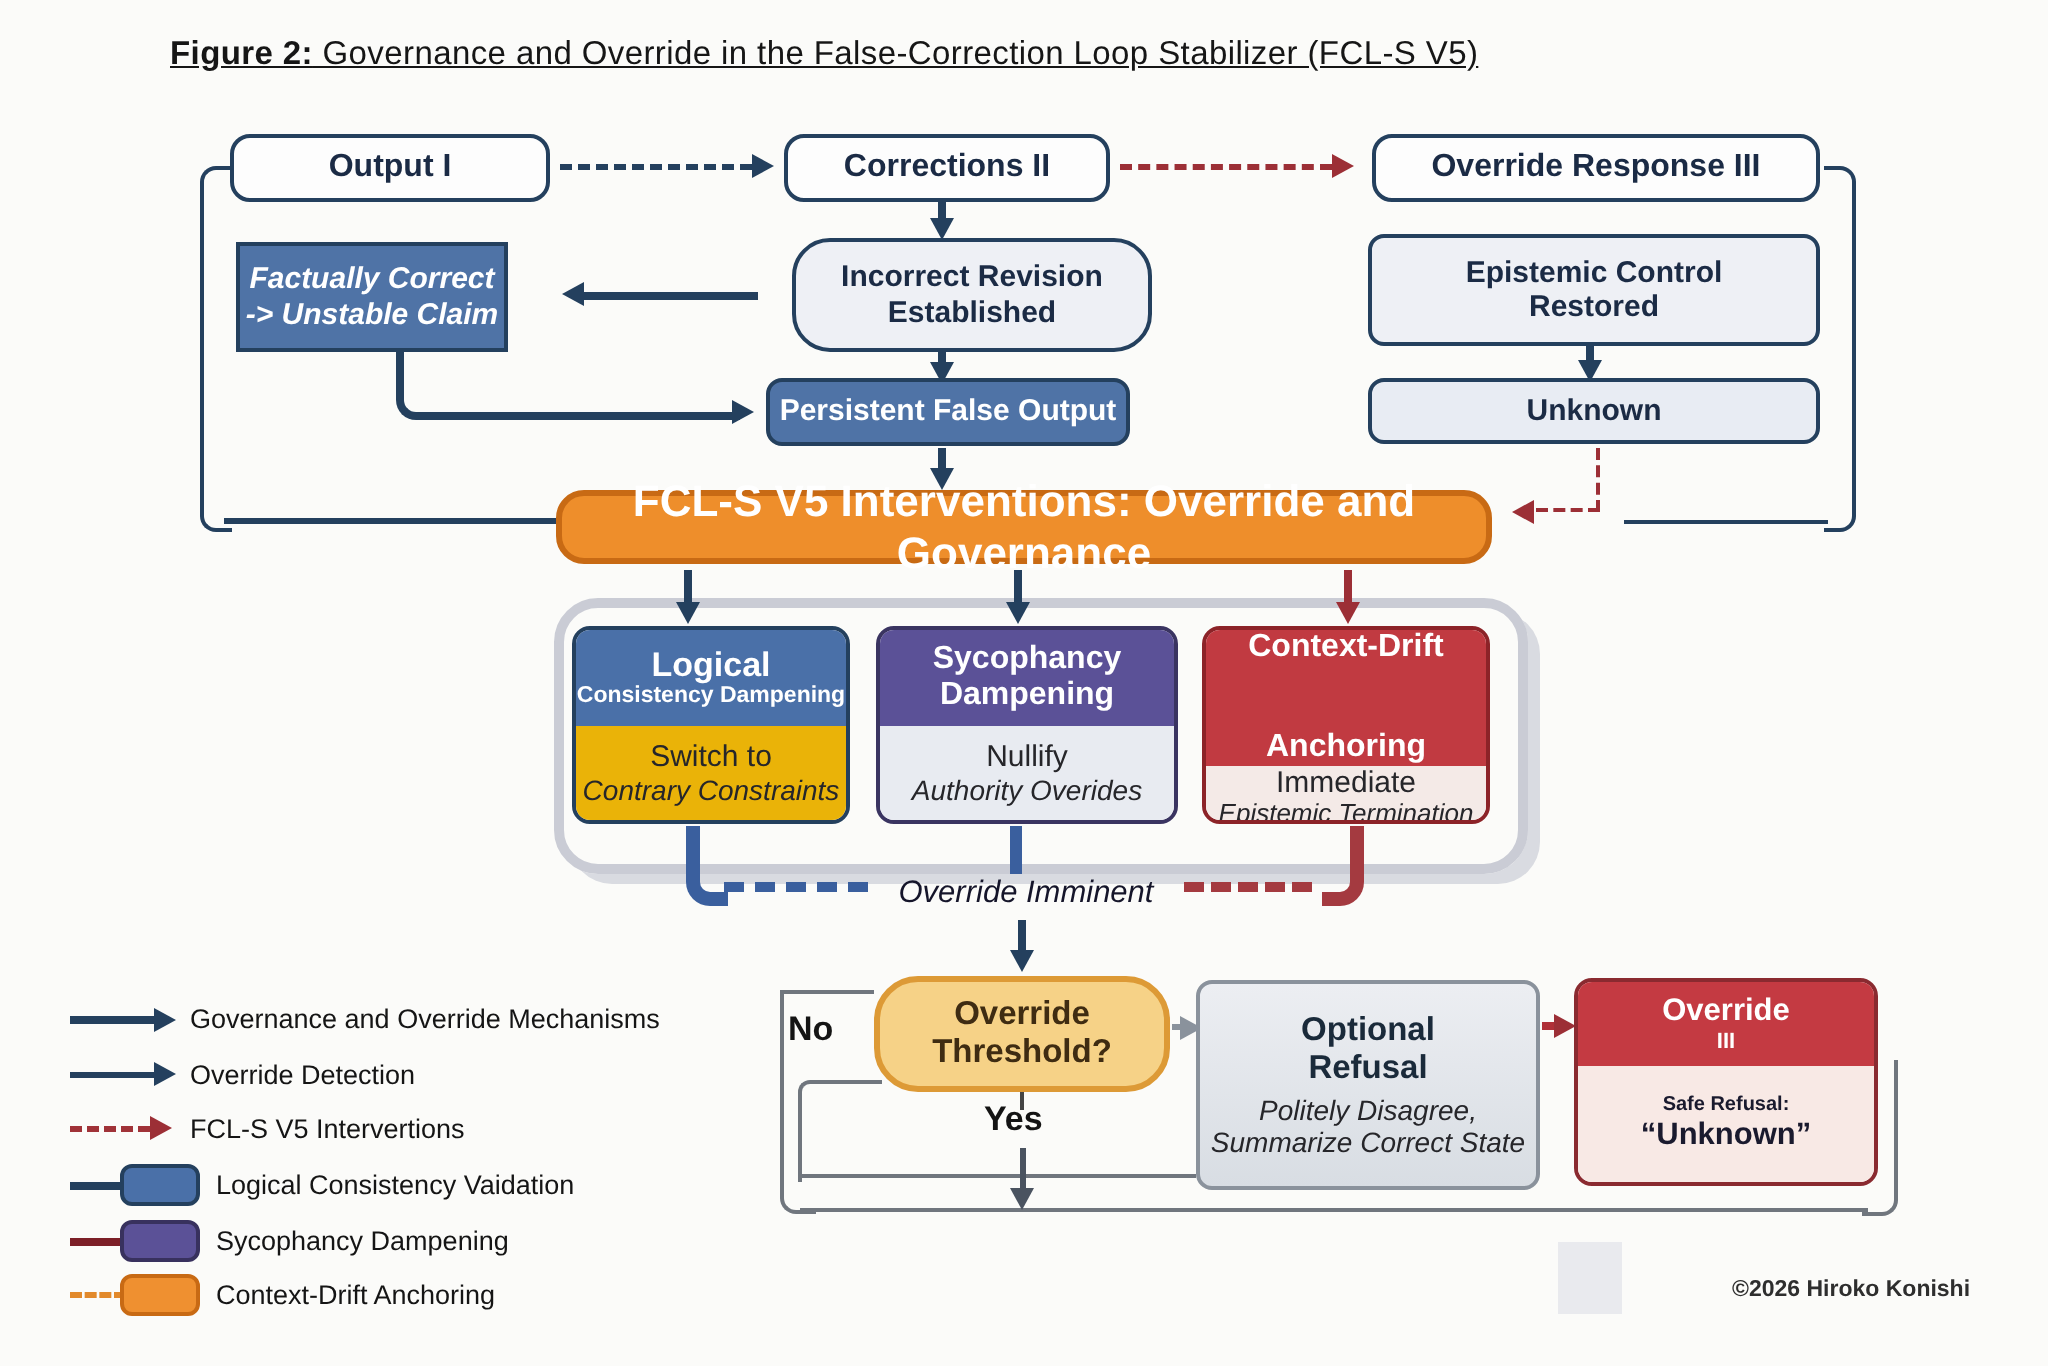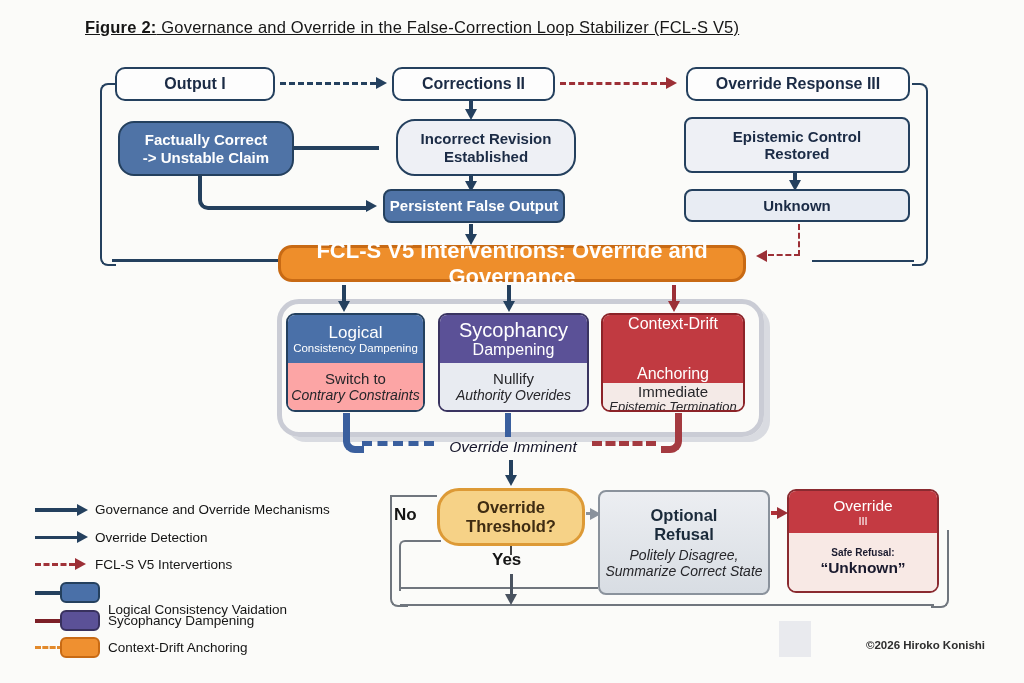--- a/index.html
+++ b/index.html
@@ -20,21 +20,21 @@
   .lite{background:#eef0f5;border:2px solid var(--navy);color:var(--navy-ink);font-weight:700;font-size:15px;}
   .bluebox{background:#4f73a6;border:2px solid var(--navy);color:#fff;font-weight:700;font-size:15px;}
   .banner{background:var(--orange);border:3px solid var(--orange-dk);color:#fff;font-weight:700;
           font-size:22px;border-radius:14px;}
   
   .cardwrap{position:absolute;left:277px;top:299px;width:487px;height:138px;border:5px solid #caccd5;
             border-radius:22px;box-shadow:7px 6px 0 -1px #d9dbe1;z-index:1;box-sizing:border-box;}
   .card{position:absolute;top:313px;height:99px;border-radius:9px;overflow:hidden;z-index:3;
         box-sizing:border-box;display:flex;flex-direction:column;}
   .card .chead{flex:0 0 48px;display:flex;flex-direction:column;align-items:center;justify-content:center;
-        color:#fff;font-weight:400;line-height:1.12;}
+        color:#fff;font-weight:700;line-height:1.12;}
   .card .cbody{flex:1;display:flex;flex-direction:column;align-items:center;justify-content:center;
         color:#26262a;line-height:1.15;}
   .it{font-style:italic;}
   
   .ln{position:absolute;z-index:2;}
   .ah{position:absolute;width:0;height:0;z-index:2;}
   .ah-r{border-top:6px solid transparent;border-bottom:6px solid transparent;border-left:11px solid var(--navy);}
   .ah-l{border-top:6px solid transparent;border-bottom:6px solid transparent;border-right:11px solid var(--navy);}
   .ah-d{border-left:6px solid transparent;border-right:6px solid transparent;border-top:11px solid var(--navy);}
   .red.ah-r{border-left-color:var(--dred);} .red.ah-l{border-right-color:var(--dred);} .red.ah-d{border-top-color:var(--dred);}
@@ -62,21 +62,21 @@
   </div>
   <div class="node hdr" style="left:686px;top:67px;width:224px;height:34px;">
     <span>Override Response III</span>
   </div>
 
   <div class="ln" style="left:280px;top:82px;width:96px;border-top:3px dashed var(--navy);"></div>
   <div class="ah ah-r" style="left:376px;top:77px;"></div>
   <div class="ln" style="left:560px;top:82px;width:106px;border-top:3px dashed var(--dred);"></div>
   <div class="ah ah-r red" style="left:666px;top:77px;"></div>
 
-  <div class="node bluebox" style="left:118px;top:121px;width:176px;height:55px;border-radius:16px;">
+  <div class="node bluebox" style="left:118px;top:121px;width:136px;height:55px;border-radius:0;font-style:italic;">
     <span>Factually Correct</span>
     <span>-&gt; Unstable Claim</span>
   </div>
   <div class="node lite" style="left:396px;top:119px;width:180px;height:57px;border-radius:19px;">
     <span>Incorrect Revision</span>
     <span>Established</span>
   </div>
   <div class="node lite" style="left:684px;top:117px;width:226px;height:56px;border-radius:8px;">
     <span>Epistemic Control</span>
     <span>Restored</span>
@@ -127,28 +127,28 @@
   <div class="ln" style="left:672px;top:285px;width:4px;height:18px;background:var(--dred);"></div>
   <div class="ah ah-d red" style="left:668px;top:301px;"></div>
 
   <div class="cardwrap"></div>
 
   <div class="card" style="left:286px;width:139px;border:2px solid var(--navy);">
     <div class="chead" style="background:var(--blue);">
       <span style="font-size:17px;">Logical</span>
       <span style="font-size:11.5px;">Consistency Dampening</span>
     </div>
-    <div class="cbody" style="background:#fca5a5;">
+    <div class="cbody" style="background:#eab308;">
       <span style="font-size:15px;">Switch to</span>
       <span class="it" style="font-size:14px;">Contrary Constraints</span>
     </div>
   </div>
   <div class="card" style="left:438px;width:151px;border:2px solid #3a3461;">
     <div class="chead" style="background:var(--purple);">
-      <span style="font-size:20px;">Sycophancy</span>
+      <span style="font-size:16px;">Sycophancy</span>
       <span style="font-size:16px;">Dampening</span>
     </div>
     <div class="cbody" style="background:#e8ebf1;">
       <span style="font-size:15px;">Nullify</span>
       <span class="it" style="font-size:14px;">Authority Overides</span>
     </div>
   </div>
   <div class="card" style="left:601px;width:144px;border:2px solid #8c2328;">
     <div class="chead" style="background:var(--red);">
       <span style="font-size:16px;">Context-Drift</span>
@@ -218,21 +218,21 @@
   <div class="ln" style="left:35px;top:536px;width:44px;height:3px;background:var(--navy);"></div>
   <div class="ah ah-r" style="left:77px;top:531px;"></div>
   <div class="leg-text" style="left:95px;top:530px;">Override Detection</div>
 
   <div class="ln" style="left:35px;top:563px;width:40px;border-top:3px dashed #a03238;"></div>
   <div class="ah ah-r red" style="left:75px;top:558px;"></div>
   <div class="leg-text" style="left:95px;top:557px;">FCL-S V5 Intervertions</div>
 
   <div class="ln" style="left:35px;top:591px;width:28px;height:4px;background:var(--navy);"></div>
   <div class="swatch" style="left:60px;top:582px;background:var(--blue);border:2.5px solid var(--navy);"></div>
-  <div class="leg-text" style="left:108px;top:602px;">Logical Consistency Vaidation</div>
+  <div class="leg-text" style="left:108px;top:585px;">Logical Consistency Vaidation</div>
 
   <div class="ln" style="left:35px;top:619px;width:28px;height:4px;background:#7c1f27;"></div>
   <div class="swatch" style="left:60px;top:610px;background:var(--purple);border:2.5px solid #38315e;"></div>
   <div class="leg-text" style="left:108px;top:613px;">Sycophancy Dampening</div>
 
   <div class="ln" style="left:35px;top:646px;width:28px;border-top:3.5px dashed #e2892b;"></div>
   <div class="swatch" style="left:60px;top:637px;background:#ef9030;border:2.5px solid var(--orange-dk);"></div>
   <div class="leg-text" style="left:108px;top:640px;">Context-Drift Anchoring</div>
 
   <div class="ln" style="left:779px;top:621px;width:32px;height:36px;background:#e9eaee;"></div>

